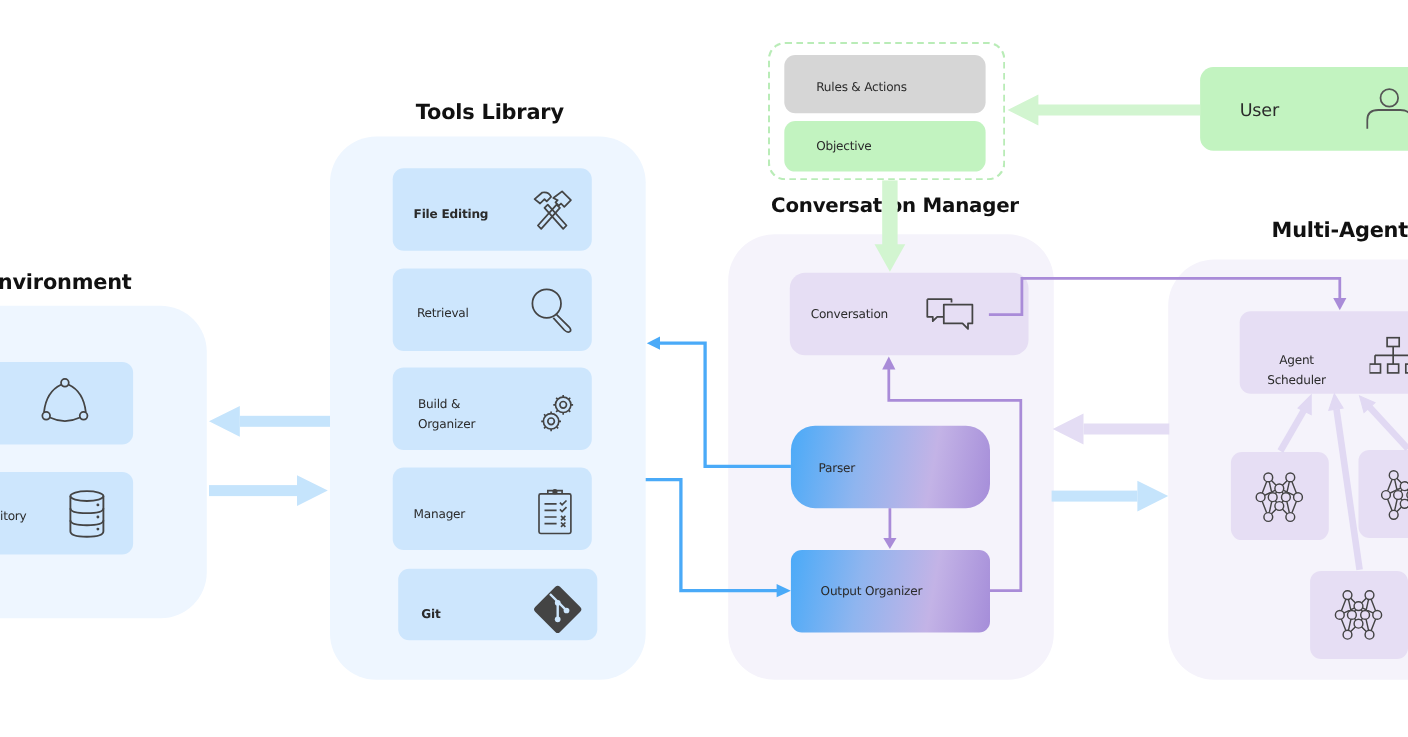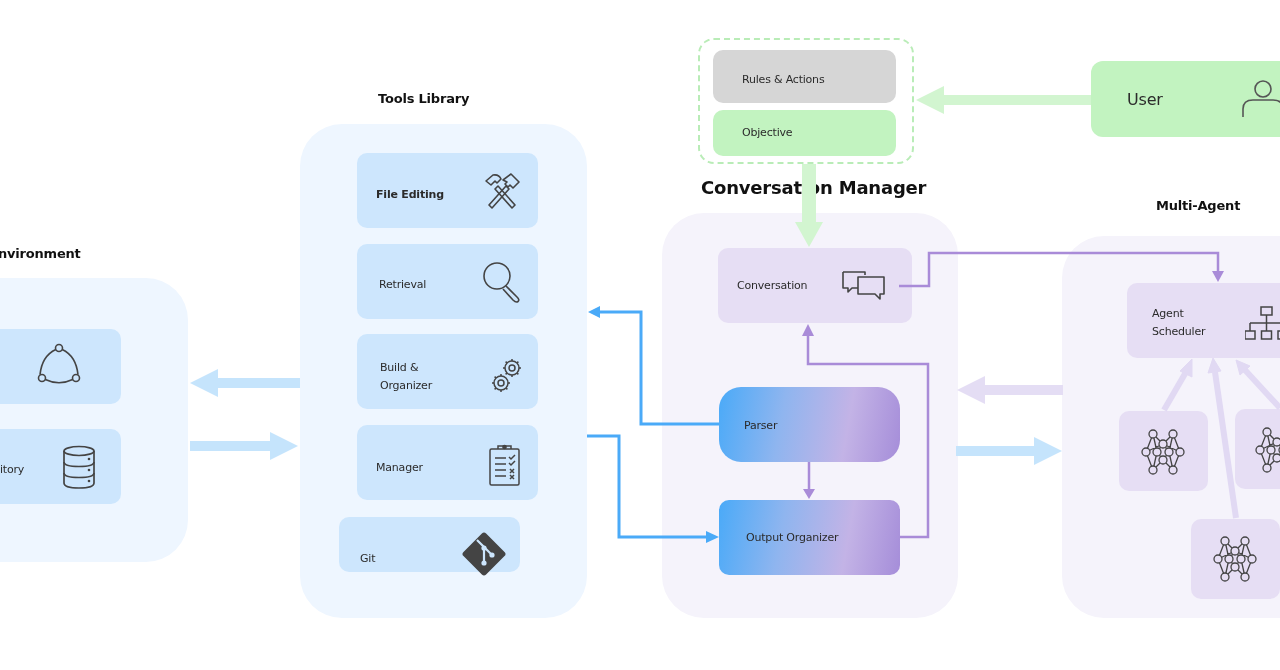--- a/index.html
+++ b/index.html
@@ -1,18 +1,18 @@
 <!DOCTYPE html>
 <html><head>
 <meta charset="utf-8">
 <style>
   html, body { margin:0; padding:0; }
   body { width:1280px; height:670px; background:#ffffff; position:relative; overflow:hidden;
          font-family:"DejaVu Sans","Liberation Sans",sans-serif; color:#222; }
-  .title { position:absolute; font-weight:bold; font-size:13px; color:#111; white-space:nowrap; letter-spacing:-0.2px; }
+  .title { position:absolute; font-weight:bold; font-size:19px; color:#111; white-space:nowrap; letter-spacing:-0.2px; }
   .panel { position:absolute; border-radius:42px; }
   .panel-blue { background:#eef6ff; }
   .panel-purple { background:#f5f3fb; }
   .card { position:absolute; border-radius:10px; display:flex; align-items:center; box-sizing:border-box; }
   .card-blue { background:#cde6fd; }
   .card-purple { background:#e6def4; }
   .card-green { background:#c2f3c0; }
   .card-grey { background:#d6d6d6; }
   .label { font-size:11px; color:#2b2b2b; line-height:18px; letter-spacing:-0.2px; }
   .icon { position:absolute; }
@@ -103,21 +103,21 @@
   <svg class="icon" style="left:131px; top:18px;" width="34" height="44" viewBox="0 0 34 44">
     <g fill="none" stroke="#444" stroke-width="1.5">
       <rect x="2" y="6" width="29" height="36" rx="1.5"></rect>
       <path d="M10 6 V3 H23 V6"></path>
       <circle cx="16.5" cy="4" r="1.6" fill="#444"></circle>
       <path d="M7 15 H18 M7 21 H18 M7 27 H18 M7 33 H18"></path>
       <path d="M21 14 L23 16 L27 12 M21 20 L23 22 L27 18 M22 26 L26 30 M26 26 L22 30 M22 32 L26 36 M26 32 L22 36"></path>
     </g>
   </svg>
 </div>
-<div class="card card-blue" style="left:339px; top:517px; width:181px; height:55px;">
+<div class="card card-blue" style="left:362px; top:517px; width:181px; height:65px;font-weight:bold;">
   <span class="label" style="position:absolute; left:21px; top:33px;">Git</span>
   <svg class="icon" style="left:118px; top:10px;" width="54" height="54" viewBox="0 0 54 54">
     <rect x="11" y="11" width="32" height="32" rx="3" transform="rotate(45 27 27)" fill="#444"></rect>
     <g stroke="#cde6fd" stroke-width="2.2" fill="none">
       <path d="M20 13 L27 20 V36"></path>
         <path d="M27 20 L35 28"></path>
     </g>
     <g fill="#cde6fd">
         <circle cx="27" cy="21" r="2.6"></circle>
         <circle cx="27" cy="36" r="2.6"></circle>
@@ -137,38 +137,38 @@
 <div class="card card-green" style="left:1091px; top:61px; width:220px; height:76px; border-radius:12px;">
   <span class="label" style="position:absolute; left:36px; top:30px; font-size:16px;">User</span>
   <svg class="icon" style="left:150px; top:18px;" width="44" height="40" viewBox="0 0 44 40">
     <g fill="none" stroke="#555" stroke-width="1.6">
       <circle cx="22" cy="10" r="8"></circle>
       <path d="M2 38 V30 Q2 21 12 21 H32 Q42 21 42 30"></path>
     </g>
   </svg>
 </div>
 
-<div class="card card-purple" style="left:718px; top:248px; width:194px; height:75px;">
+<div class="card card-purple" style="left:718px; top:248px; width:217px; height:75px;border-radius:14px;">
   <span class="label" style="position:absolute; left:19px; top:29px;">Conversation</span>
   <svg class="icon" style="left:123px; top:22px;" width="46" height="32" viewBox="0 0 46 32">
     <g fill="none" stroke="#444" stroke-width="1.6" stroke-linejoin="round">
       <path d="M2 2 H24 V5 M2 2 V18 H7 V22 L11 18 H17"></path>
       <path d="M17 7 H43 V24 H39 V29 L34 24 H17 Z"></path>
     </g>
   </svg>
 </div>
 <div class="card grad" style="left:719px; top:387px; width:181px; height:75px;border-radius:22px;">
   <span class="label" style="position:absolute; left:25px; top:30px;">Parser</span>
 </div>
 <div class="card grad" style="left:719px; top:500px; width:181px; height:75px;">
   <span class="label" style="position:absolute; left:27px; top:29px;">Output Organizer</span>
 </div>
 
 <div class="card card-purple" style="left:1127px; top:283px; width:170px; height:75px;">
-  <span class="label" style="position:absolute; left:25px; top:22px;">
+  <span class="label" style="position:absolute; left:25px; top:36px;text-align:center;">
     <span>Agent</span><br>
     <span>Scheduler</span>
   </span>
   <svg class="icon" style="left:118px; top:22px;" width="44" height="38" viewBox="0 0 44 38">
     <g fill="none" stroke="#444" stroke-width="1.5">
       <rect x="16" y="2" width="11" height="8"></rect>
       <path d="M21.5 10 V18 M5 18 H38 M5 18 V26 M21.5 18 V26 M38 18 V26"></path>
       <rect x="0" y="26" width="10" height="8"></rect>
         <rect x="16.5" y="26" width="10" height="8"></rect>
         <rect x="33" y="26" width="10" height="8"></rect>

